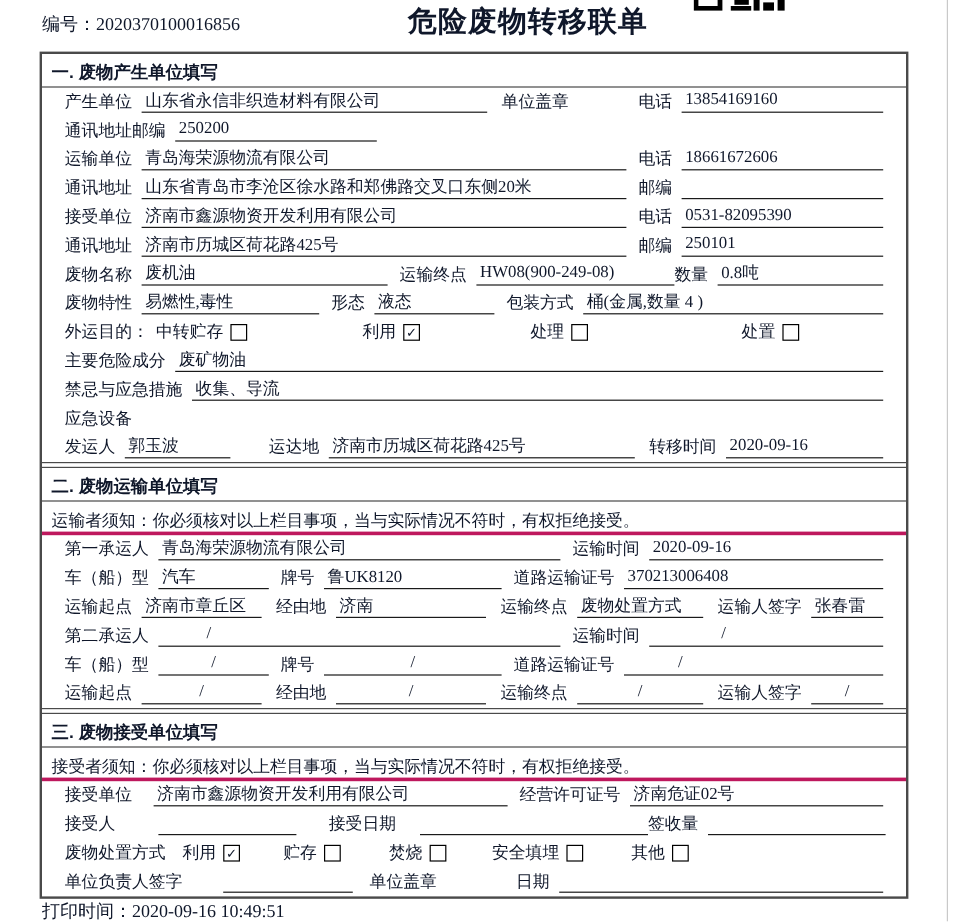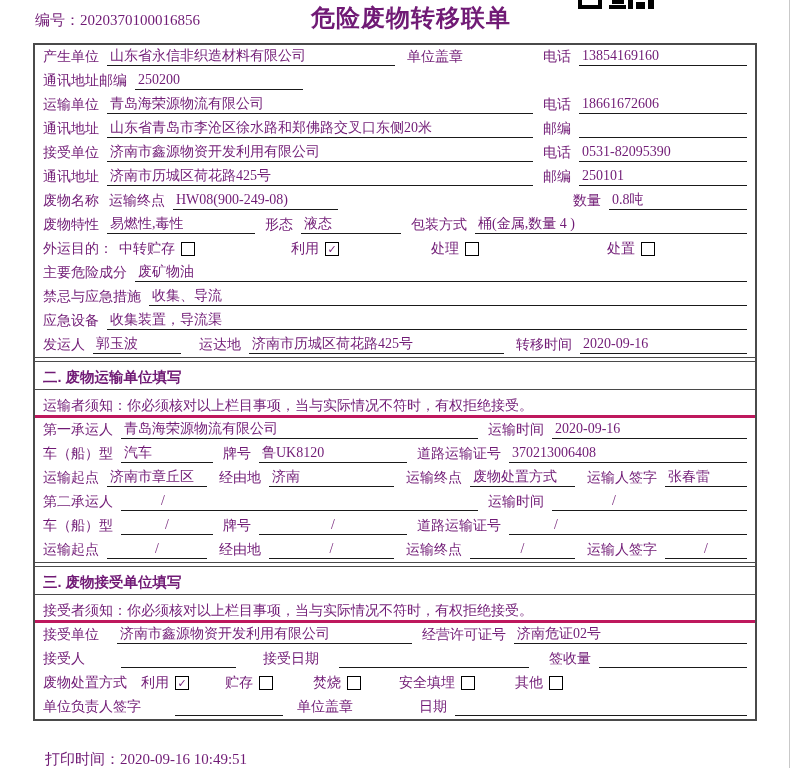--- a/index.html
+++ b/index.html
@@ -1,42 +1,42 @@
 <!DOCTYPE html>
 <html><head>
 <meta charset="utf-8">
 <style>
   html,body{margin:0;padding:0;}
   .page{position:relative;width:796px;height:768px;background:#ffffff;overflow:hidden;
-        font-family:"Liberation Serif","DejaVu Serif",serif;color:#701a75;}
+        font-family:"Liberation Serif","DejaVu Serif",serif;color:#0f172a;}
   .page-edge{position:absolute;left:789px;top:0;width:1px;height:768px;background:#c9c9c9;}
   .hdr{position:relative;height:42px;}
   .serial{position:absolute;left:35px;top:11px;font-size:15px;white-space:pre;}
-  .title{position:absolute;left:311px;top:2px;font-size:24px;font-weight:bold;
+  .title{position:absolute;left:340px;top:2px;font-size:24px;font-weight:bold;
          font-family:"Liberation Sans","DejaVu Sans",sans-serif;letter-spacing:1px;}
   .qr{position:absolute;left:578px;top:0;}
   .form{position:absolute;left:33px;top:43px;width:724px;border:2px solid #4a4a4a;
         box-sizing:border-box;background:#fff;}
   .sec-h{height:28px;box-sizing:border-box;padding:6px 8px 0;border-bottom:1px solid #4a4a4a;
          font-weight:bold;font-size:14.5px;font-family:"Liberation Sans","DejaVu Sans",sans-serif;}
   .note{height:28px;box-sizing:border-box;padding:7px 8px 0;border-bottom:3px solid #be185d;font-size:14px;}
   .divider{height:5px;box-sizing:border-box;border-top:1px solid #4a4a4a;border-bottom:1px solid #4a4a4a;}
-  .r{display:flex;align-items:flex-end;height:24px;box-sizing:border-box;padding:0 8px 3px;font-size:14px;}
+  .r{display:flex;align-items:flex-end;height:24px;box-sizing:border-box;padding:0 19px 3px;font-size:14px;}
   .rc{align-items:center;padding-bottom:0;}
   .l{flex:none;white-space:pre;}
   .v{flex:none;border-bottom:1px solid #1a1a1a;margin-left:8px;padding:0 3px;
      white-space:nowrap;min-height:18px;box-sizing:border-box;}
   .grow{flex:1 1 auto;}
   .mla{margin-left:auto;}
   .c{text-align:center;}
   .opt{display:inline-flex;align-items:center;flex:none;}
   .cb{display:inline-flex;align-items:center;justify-content:center;width:12px;height:12px;
       border:1px solid #000;margin-left:6px;font-size:11px;line-height:1;font-weight:bold;
       font-family:"DejaVu Sans",sans-serif;}
-  .footer{position:absolute;left:45px;top:750px;font-size:15px;white-space:pre;}
+  .footer{position:absolute;left:35px;top:750px;font-size:15px;white-space:pre;}
 </style>
 </head>
 <body>
 
 <div class="page">
   <div class="page-edge"></div>
 
   <div class="hdr">
     <div class="serial"><span>编号：</span><span>2020370100016856</span></div>
     <div class="title">危险废物转移联单</div>
@@ -46,20 +46,21 @@
       <rect x="34" y="0" width="12" height="4" fill="#000"></rect>
         <rect x="31" y="5" width="17" height="4" fill="#000"></rect>
       <rect x="50" y="0" width="5" height="9" fill="#000"></rect>
         <rect x="58" y="2" width="9" height="7" fill="#000"></rect>
       <rect x="70" y="0" width="6" height="9" fill="#000"></rect>
     </svg>
   </div>
 
   <div class="form">
 
+    <div class="sec-h">一. 废物产生单位填写</div>
 
     <div class="r">
       <span class="l">产生单位</span>
       <span class="v" style="width:288px">山东省永信非织造材料有限公司</span>
       <span class="l" style="margin-left:12px">单位盖章</span>
       <span class="l mla">电话</span>
       <span class="v" style="width:168px">13854169160</span>
     </div>
 
     <div class="r">
@@ -91,20 +92,21 @@
 
     <div class="r">
       <span class="l">通讯地址</span>
       <span class="v grow" style="margin-right:10px">济南市历城区荷花路425号</span>
       <span class="l">邮编</span>
       <span class="v" style="width:168px">250101</span>
     </div>
 
     <div class="r">
       <span class="l">废物名称</span>
+      <span class="v" style="width:205px">废机油</span>
       <span class="l" style="margin-left:10px">运输终点</span>
       <span class="v" style="width:165px">HW08(900-249-08)</span>
       <span class="l mla">数量</span>
       <span class="v" style="width:138px">0.8吨</span>
     </div>
 
     <div class="r">
       <span class="l">废物特性</span>
       <span class="v" style="width:148px">易燃性,毒性</span>
       <span class="l" style="margin-left:10px">形态</span>
@@ -138,27 +140,26 @@
       <span class="v grow">废矿物油</span>
     </div>
 
     <div class="r">
       <span class="l">禁忌与应急措施</span>
       <span class="v grow">收集、导流</span>
     </div>
 
     <div class="r">
       <span class="l">应急设备</span>
-      <span class="v grow">收集装置，导流渠</span>
     </div>
 
     <div class="r">
       <span class="l">发运人</span>
       <span class="v" style="width:88px">郭玉波</span>
-      <span class="l" style="margin-left:18px">运达地</span>
+      <span class="l" style="margin-left:32px">运达地</span>
       <span class="v" style="width:255px">济南市历城区荷花路425号</span>
       <span class="l" style="margin-left:12px">转移时间</span>
       <span class="v grow">2020-09-16</span>
     </div>
 
     <div class="divider"></div>
 
     <div class="sec-h">二. 废物运输单位填写</div>
     <div class="note">运输者须知：你必须核对以上栏目事项，当与实际情况不符时，有权拒绝接受。</div>
 

